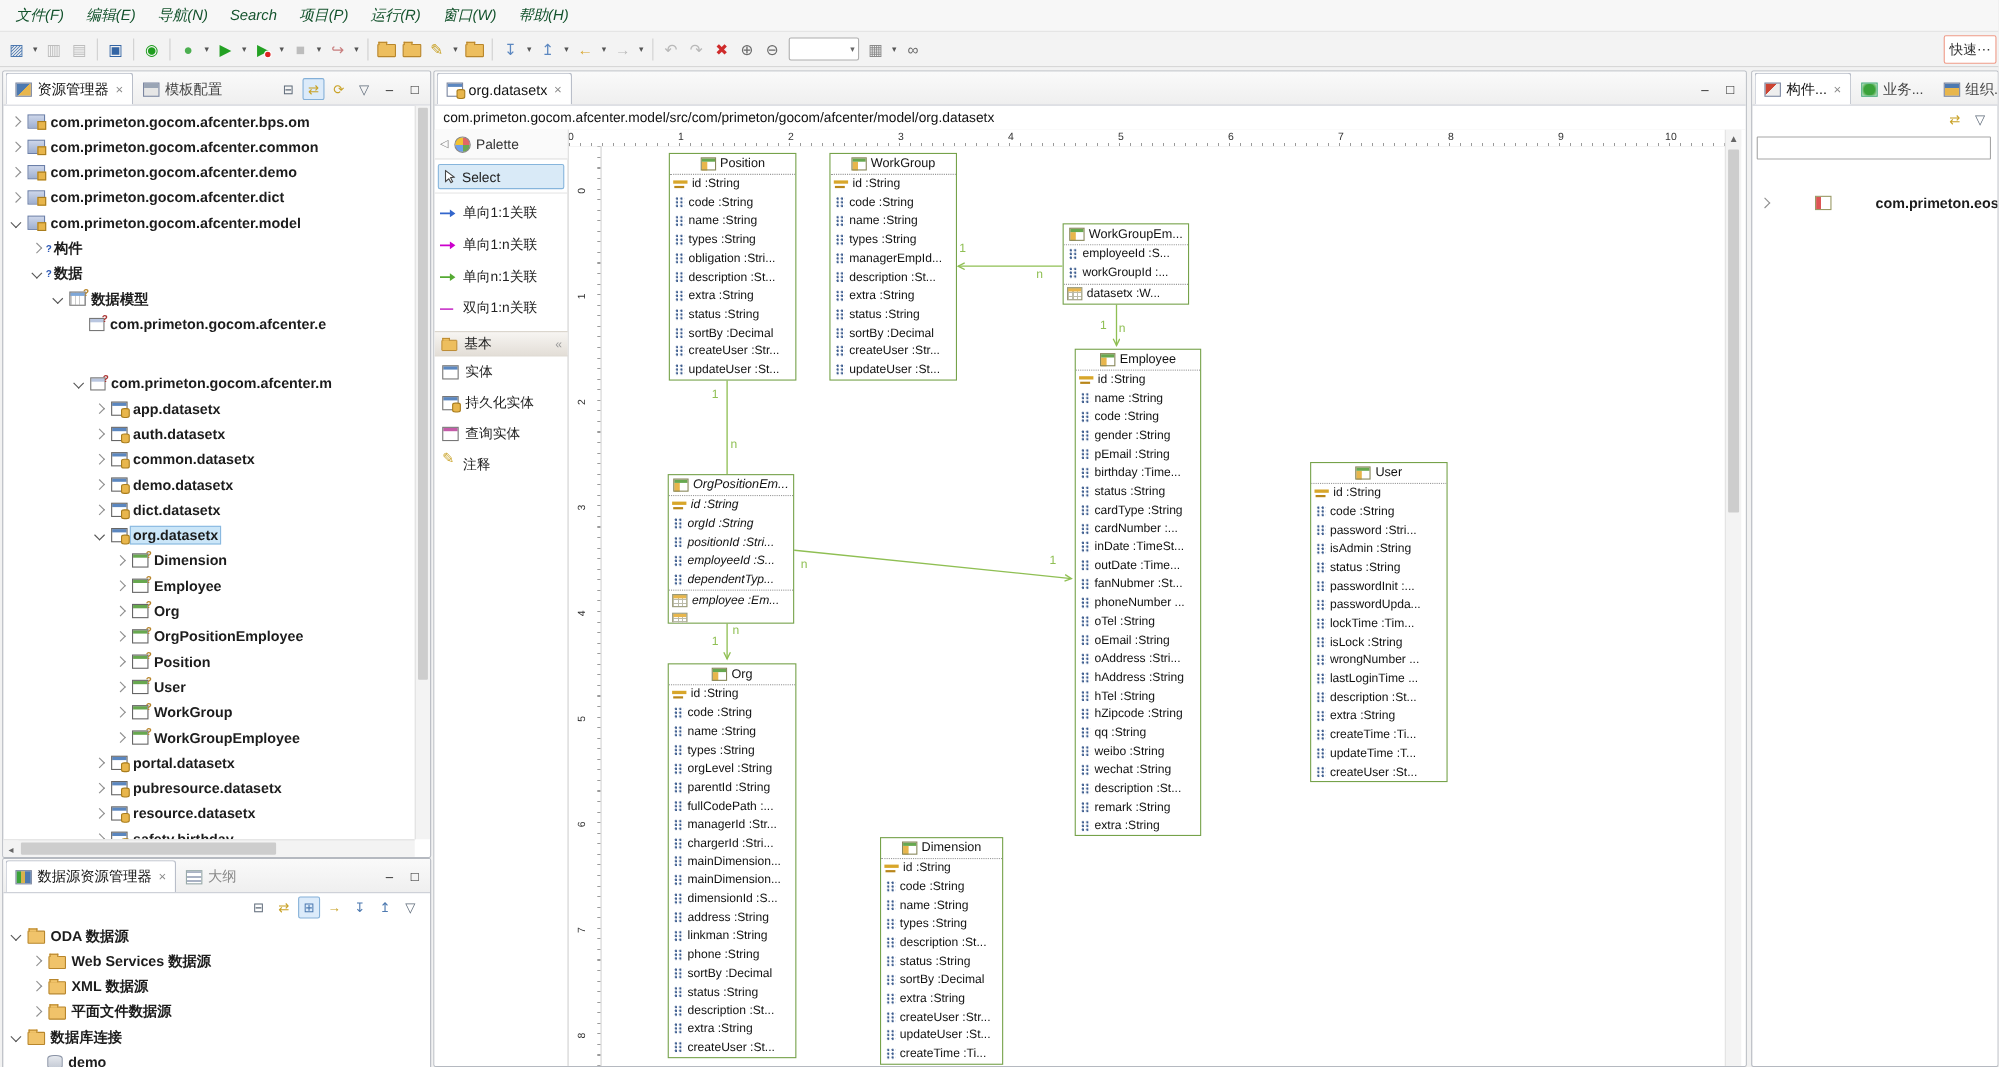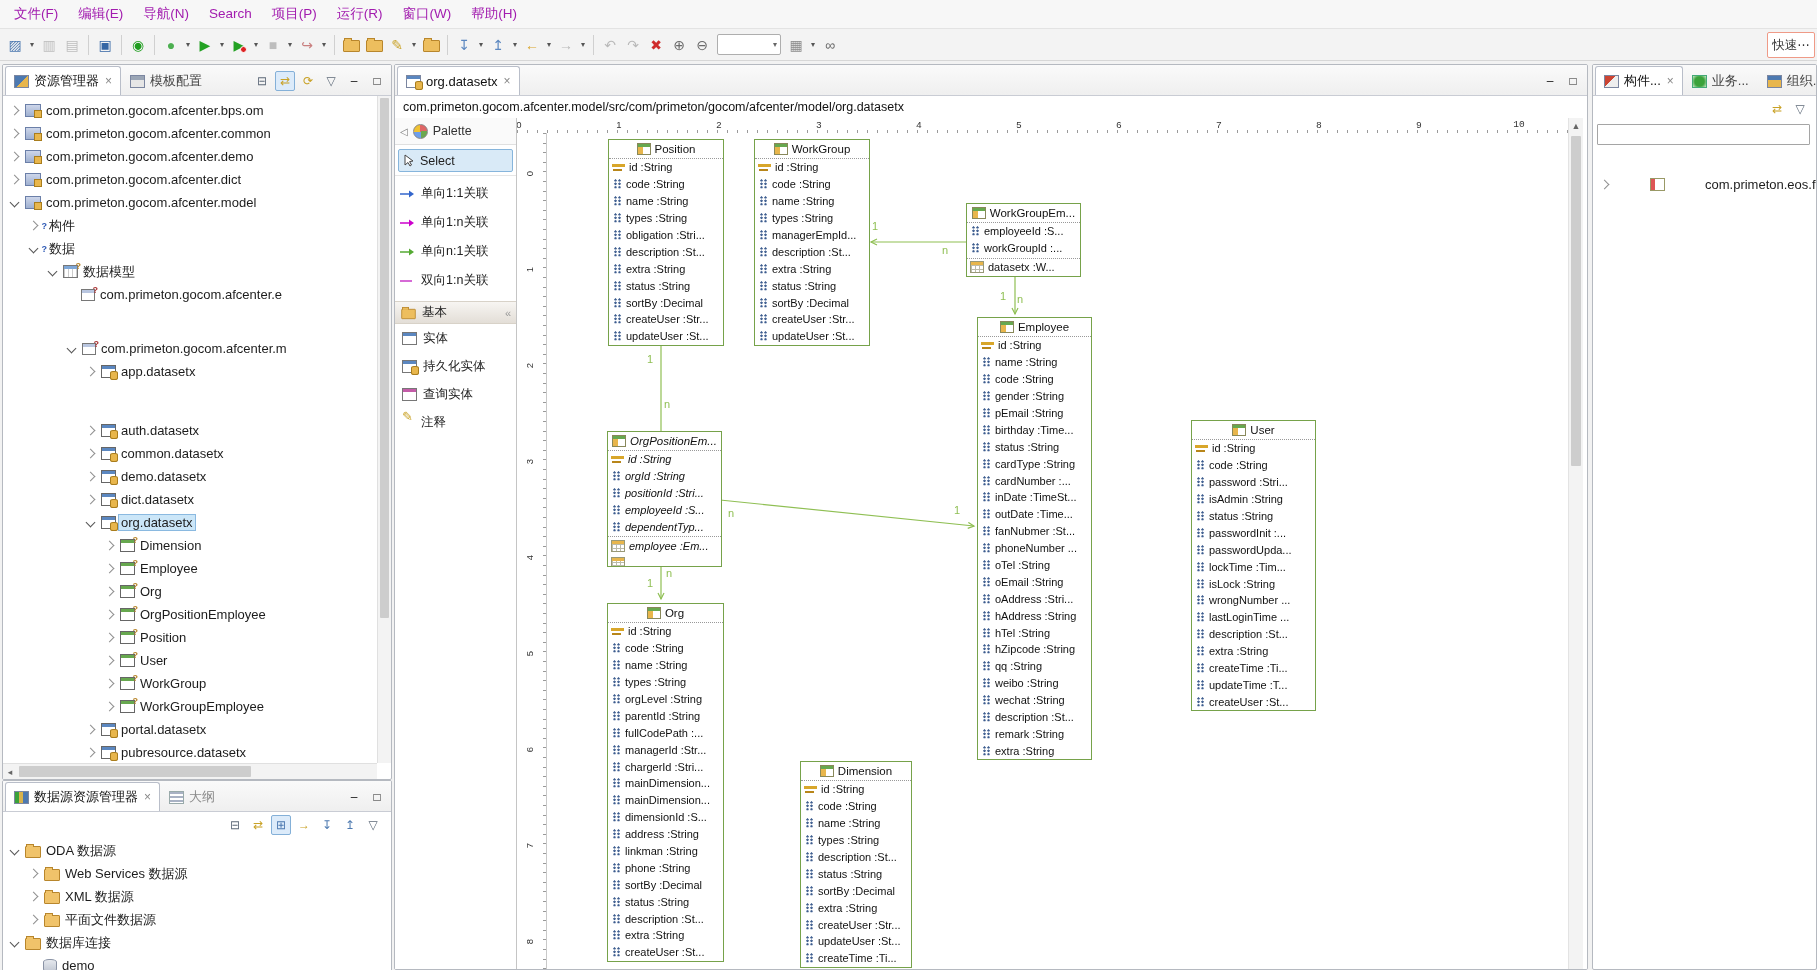--- a/index.html
+++ b/index.html
@@ -1,19 +1,19 @@
 <!DOCTYPE html>
 <html><head>
 <meta charset="utf-8">
 <style>
   html,body{margin:0;padding:0;background:#e9e9e9;font-family:"Liberation Sans",sans-serif;}
   #app{position:relative;width:1817px;height:970px;overflow:hidden;background:#f2f2f2;font-family:"Liberation Sans",sans-serif;color:#222;}
   
   #menubar{position:absolute;left:0;top:0;right:0;height:28px;background:#f7f7f7;display:flex;align-items:center;padding-left:4px;border-bottom:1px solid #e3e3e3;}
-  .mitem{padding:0 10px;font-size:13.5px;color:#a21caf;height:28px;line-height:28px;}
+  .mitem{padding:0 10px;font-size:13.5px;color:#14532d;height:28px;line-height:28px;font-style:italic;}
   #toolbar{position:absolute;left:0;top:29px;right:0;height:31px;background:#f3f3f3;border-bottom:1px solid #d7d7d7;display:flex;align-items:center;padding:0 4px;gap:1px;}
   .tbi{width:22px;height:24px;display:flex;align-items:center;justify-content:center;border-radius:2px;position:relative;}
   .tg{font-size:14px;line-height:14px;}
   .tbi.dis .tg{color:#bdbdbd !important;}
   .tdd{width:10px;height:24px;display:flex;align-items:center;justify-content:center;font-size:8px;color:#555;}
   .tsep{width:1px;height:20px;background:#d0d0d0;margin:0 4px;}
   .tdot{position:absolute;right:3px;bottom:4px;width:5px;height:5px;border-radius:50%;background:#d22;border:1px solid #fff;}
   .tfold{width:15px;height:10px;background:#edbe5e;border:1px solid #b8862c;border-radius:1px;position:relative;margin-top:3px;}
   .tfold::before{content:"";position:absolute;top:-3px;left:0;width:6px;height:2px;background:#edbe5e;border:1px solid #b8862c;border-bottom:none;}
   .combo{width:62px;height:19px;border:1px solid #aeaeae;background:#fff;border-radius:2px;margin:0 3px;display:flex;align-items:center;justify-content:flex-end;}
@@ -34,21 +34,21 @@
   .ti-res{background:linear-gradient(135deg,#4d79b0 0 50%,#e8b64c 50%);}
   .ti-tpl{background:linear-gradient(#9aa5b5 0 4px,#e6e6e6 4px);}
   .ti-dse{background:linear-gradient(90deg,#3aa23a 0 4px,#d8b24c 4px 8px,#4d79b0 8px);}
   .ti-outline{background:repeating-linear-gradient(#a9b2c4 0 2px,#fff 2px 4px);border-color:#9aa;}
   .ti-comp{background:linear-gradient(135deg,#cc4433 0 45%,#eee 45%);}
   .ti-biz{background:radial-gradient(circle,#3aa23a 55%,#cdeacd);border-color:#4a7;}
   .ti-orgz{background:linear-gradient(#4d79b0 0 4px,#e8b64c 4px);}
   .ti-ds{background:linear-gradient(#5b87c0,#5b87c0) 0 0/100% 3px no-repeat,#fff;}
   .ti-ds::after{content:"";position:absolute;right:-3px;bottom:-3px;width:6px;height:7px;background:#e8b64c;border:1px solid #a97d1d;border-radius:3px/2px;}
   
-  .tree{position:absolute;overflow:hidden;}
+  .tree{position:absolute;overflow:hidden;font-weight:bold;}
   .row{height:23px;display:flex;align-items:center;gap:5px;font-size:13px;color:#1c1c1c;white-space:nowrap;}
   .chev{width:6px;height:6px;border-right:1.4px solid #8f8f8f;border-bottom:1.4px solid #8f8f8f;flex:none;margin:0 2px;}
   .chev.c{transform:rotate(-45deg);}
   .chev.o{transform:rotate(45deg);border-color:#555;}
   .nochev{width:10px;flex:none;}
   .lbl.sel{background:#cbe6f8;border:1px solid #8ab9e0;padding:0 2px;margin:0 -3px;}
   .fi{flex:none;position:relative;}
   .i-proj{width:14px;height:11px;background:linear-gradient(#cdd6ea,#9fb0d0);border:1px solid #6b7fa8;}
   .i-proj::after{content:"";position:absolute;right:-2px;bottom:-2px;width:6px;height:6px;background:#e8b64c;border:1px solid #a97d1d;}
   .i-fold{width:14px;height:10px;background:#f0c36a;border:1px solid #b8862c;border-radius:1px;margin-top:2px;}
@@ -291,21 +291,21 @@
         <div class="row" style="padding-left: 63px; margin-top: 31px;">
           <span class="chev o"></span>
           <span class="fi i-pkg"></span>
           <span class="lbl">com.primeton.gocom.afcenter.m</span>
         </div>
         <div class="row" style="padding-left: 82px;">
           <span class="chev c"></span>
           <span class="fi i-ds"></span>
           <span class="lbl">app.datasetx</span>
         </div>
-        <div class="row" style="padding-left: 82px; margin-top: 36px;">
+        <div class="row" style="padding-left: 82px;">
           <span class="chev c"></span>
           <span class="fi i-ds"></span>
           <span class="lbl">auth.datasetx</span>
         </div>
         <div class="row" style="padding-left: 82px;">
           <span class="chev c"></span>
           <span class="fi i-ds"></span>
           <span class="lbl">common.datasetx</span>
         </div>
         <div class="row" style="padding-left: 82px;">
@@ -540,21 +540,21 @@
           <span class="rnum" style="left: -4px; top: 1px;">0</span>
           <span class="rnum" style="left: 96px; top: 1px;">1</span>
           <span class="rnum" style="left: 196px; top: 1px;">2</span>
           <span class="rnum" style="left: 296px; top: 1px;">3</span>
           <span class="rnum" style="left: 396px; top: 1px;">4</span>
           <span class="rnum" style="left: 496px; top: 1px;">5</span>
           <span class="rnum" style="left: 596px; top: 1px;">6</span>
           <span class="rnum" style="left: 696px; top: 1px;">7</span>
           <span class="rnum" style="left: 796px; top: 1px;">8</span>
           <span class="rnum" style="left: 896px; top: 1px;">9</span>
-          <span class="rnum" style="left: 996px; top: 1px; font-family: Liberation Mono, monospace;">10</span>
+          <span class="rnum" style="left: 996px; top: 1px;">10</span>
         </div>
       <div id="vruler">
           <span class="rnum" style="left: 6px; top: 35px; transform: rotate(-90deg);">0</span>
           <span class="rnum" style="left: 6px; top: 131px; transform: rotate(-90deg);">1</span>
           <span class="rnum" style="left: 6px; top: 227px; transform: rotate(-90deg);">2</span>
           <span class="rnum" style="left: 6px; top: 323px; transform: rotate(-90deg);">3</span>
           <span class="rnum" style="left: 6px; top: 419px; transform: rotate(-90deg);">4</span>
           <span class="rnum" style="left: 6px; top: 515px; transform: rotate(-90deg);">5</span>
           <span class="rnum" style="left: 6px; top: 611px; transform: rotate(-90deg);">6</span>
           <span class="rnum" style="left: 6px; top: 707px; transform: rotate(-90deg);">7</span>

